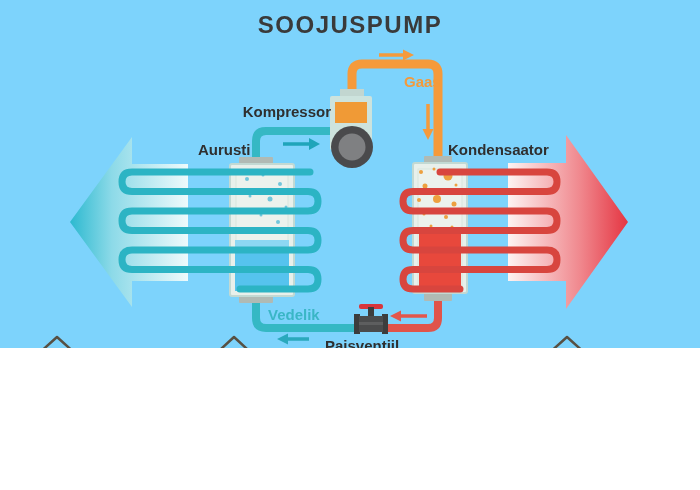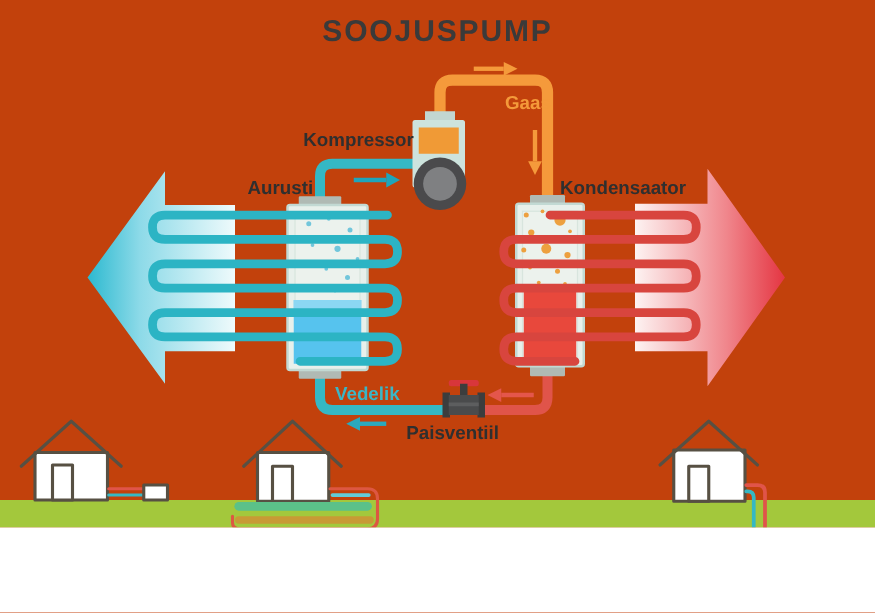--- a/index.html
+++ b/index.html
@@ -1,16 +1,16 @@
 <!DOCTYPE html>
 <html><head>
 <meta charset="utf-8">
 <style>
   html,body{margin:0;padding:0;background:#ffffff;}
-  .stage{position:relative;width:700px;height:422px;background:#c2410c;overflow:hidden;
+  .stage{position:relative;width:700px;height:348px;background:#7dd3fc;overflow:hidden;
          font-family:"Liberation Sans", sans-serif;}
   svg{display:block;}
   text{font-family:"Liberation Sans", sans-serif;}
   .title-text{font-size:24px;font-weight:bold;letter-spacing:1.5px;fill:#3a3a3a;}
   .lbl-dark{font-size:15px;font-weight:bold;fill:#2f2f2f;}
   .lbl-gas{font-size:15px;font-weight:bold;fill:#f49a3a;}
   .lbl-liquid{font-size:15px;font-weight:bold;fill:#3ab6c6;}
 </style>
 </head>
 <body>

